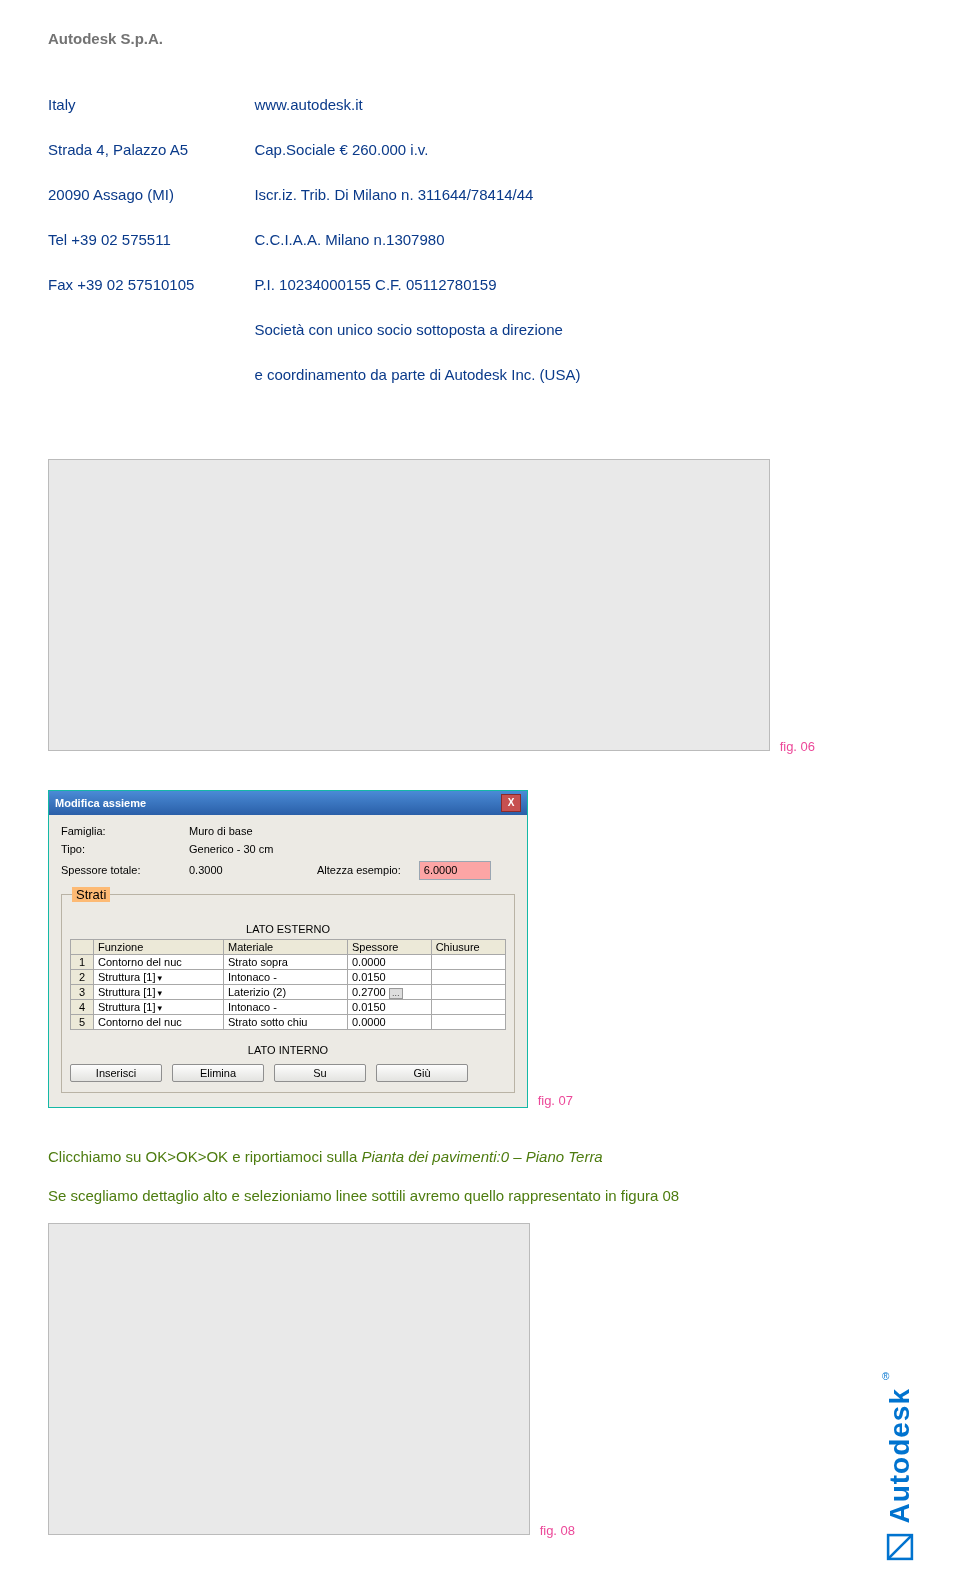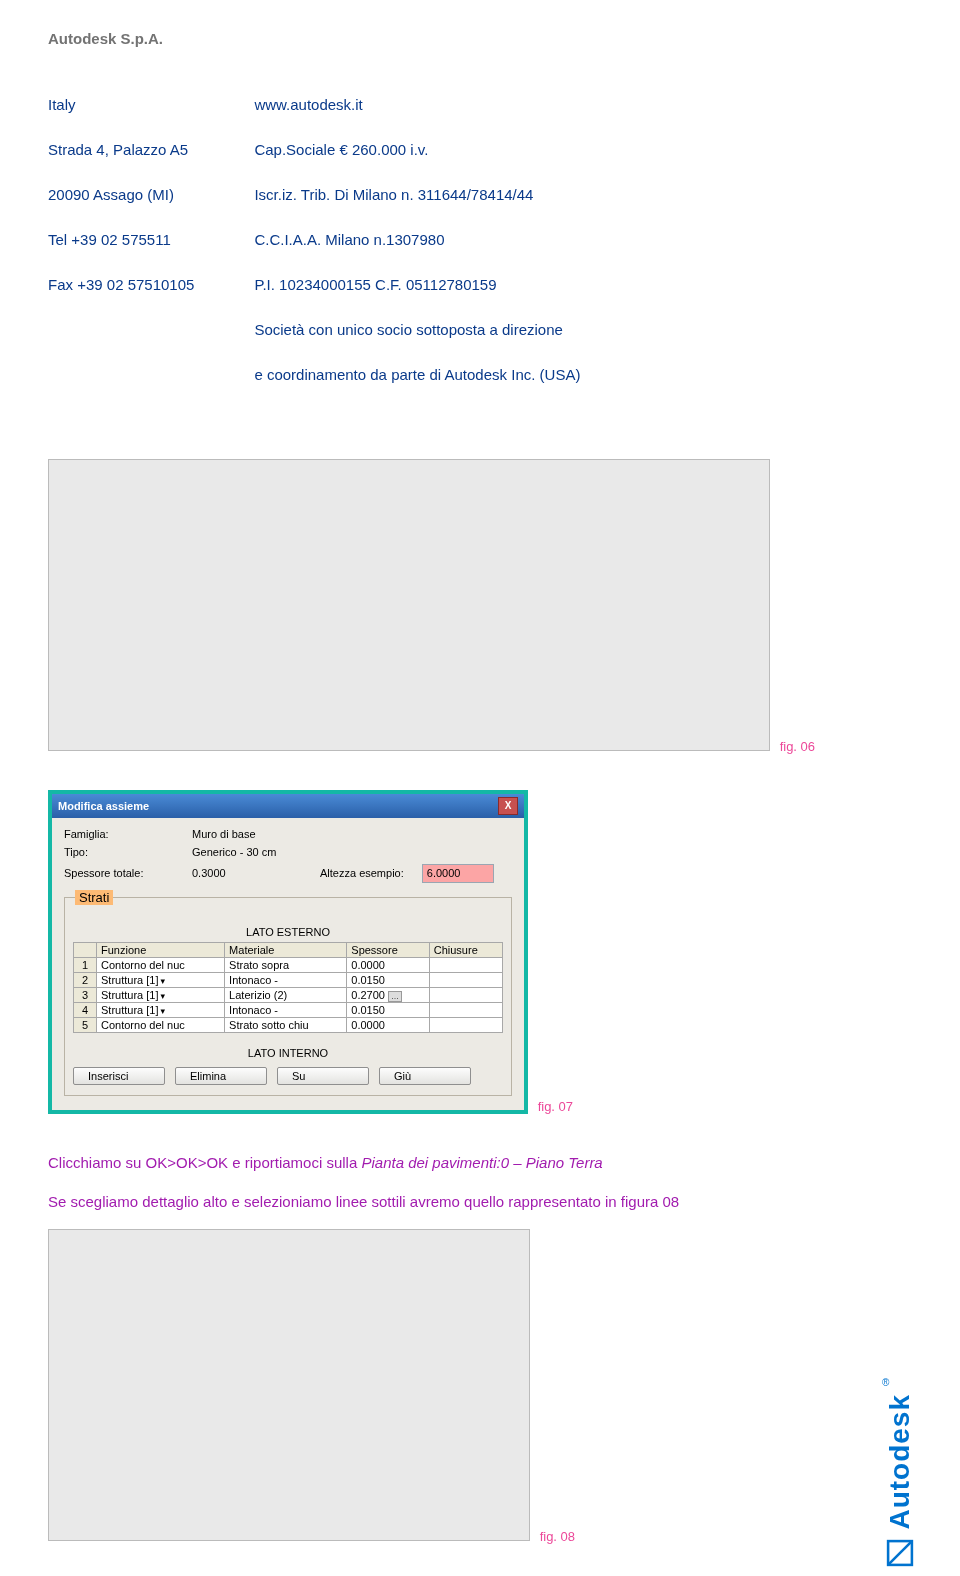--- a/index.html
+++ b/index.html
@@ -42,21 +42,21 @@
   }
   .fig-label {
     display: inline-block;
     vertical-align: bottom;
     margin-left: 6px;
     color: #ec4899;
     font-size: 13px;
   }
   .body-text {
     font-size: 15px;
-    color: #a21caf;
+    color: #4d7c0f;
     margin: 30px 0 14px 0;
     line-height: 1.7;
   }
   .body-text .italic { font-style: italic; }
   .logo-vertical {
     position: absolute;
     right: 40px;
     bottom: 40px;
     width: 40px;
     height: 260px;
@@ -82,21 +82,21 @@
     align-self: flex-start;
     margin-left: 2px;
   }
   .logo-icon {
     width: 34px;
     height: 34px;
   }
 
   
   .window {
-    border: 4px solid #14b8a6;
+    border: 1px solid #14b8a6;
     background: #eceae4;
     font-family: Tahoma, Arial, sans-serif;
     font-size: 11px;
     color: #000;
     box-sizing: border-box;
     display: inline-block;
     vertical-align: bottom;
   }
   .win-title {
     background: linear-gradient(#4a8bd6, #2a5fa8);
@@ -167,21 +167,21 @@
   table.layers th { background: #ece9d8; font-weight: normal; }
   table.layers td.num { width: 14px; text-align: center; background: #ece9d8; }
   .btn {
     background: linear-gradient(#fdfdfd, #e3e3e0);
     border: 1px solid #8f8f8f;
     border-radius: 2px;
     padding: 2px 14px;
     font-size: 11px;
     cursor: pointer;
     min-width: 62px;
-    text-align: left;
+    text-align: center;
     display: inline-block;
   }
   .btn-row { display: flex; gap: 10px; margin-top: 8px; }
   .dropdown-icon::after{
     content:"▾";
     font-size:9px;
     margin-left:2px;
   }
 </style>
 </head>

